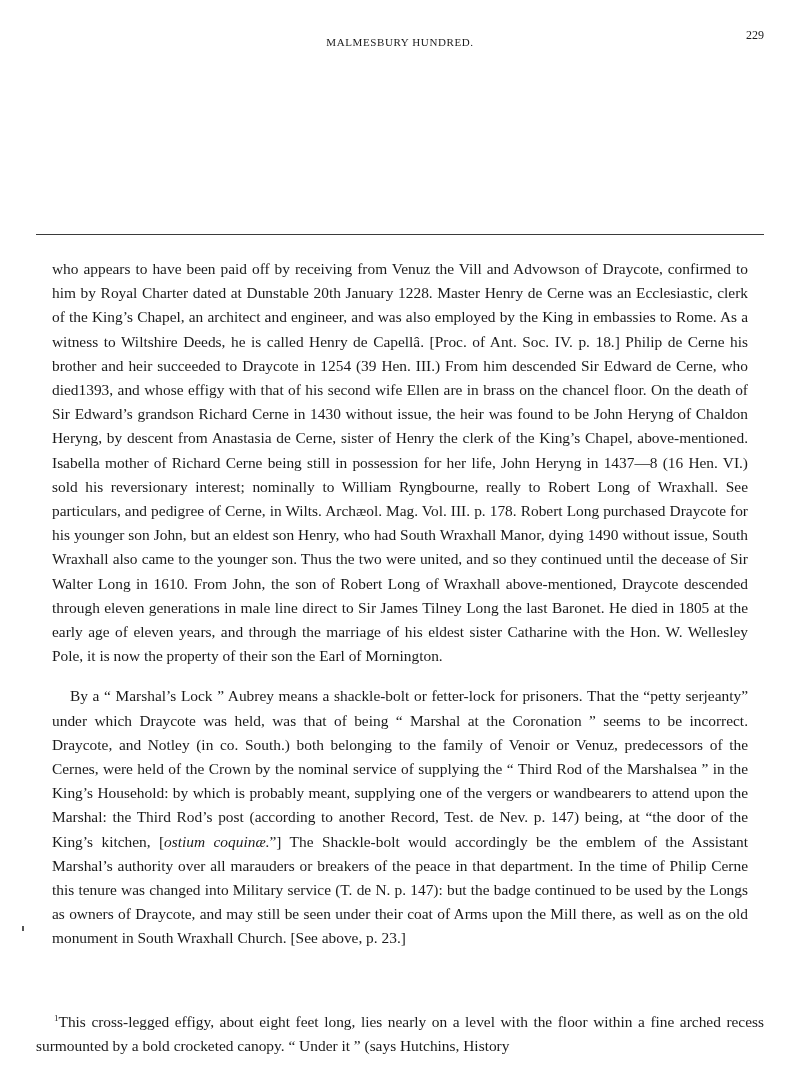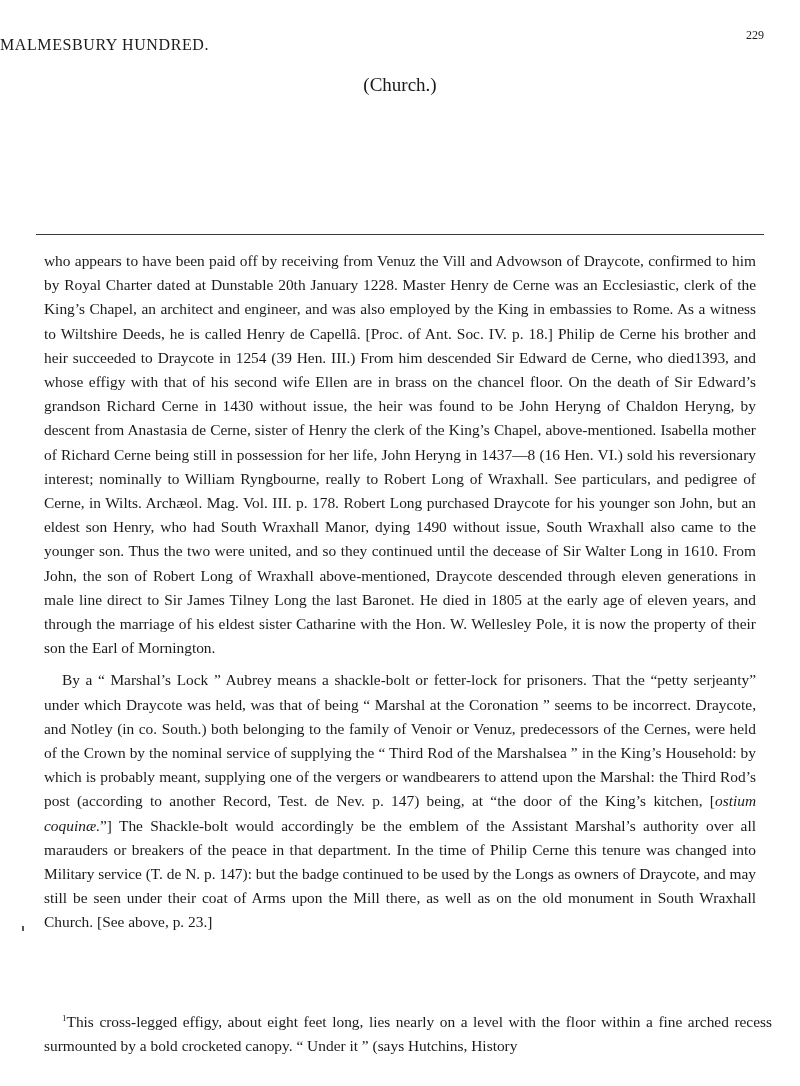--- a/index.html
+++ b/index.html
@@ -3,22 +3,22 @@
 <meta charset="utf-8">
 <style>
   html, body { margin: 0; padding: 0; }
   body {
     width: 800px; height: 1086px; background: #ffffff; color: #1a1a1a;
     font-family: "Liberation Serif", "DejaVu Serif", serif;
     position: relative; overflow: hidden;
   }
   .page { position: absolute; left: 0; top: 0; width: 800px; height: 1086px; }
   .running-head {
-    position: absolute; top: 36px; left: 0; width: 800px; text-align: left;
-    font-size: 16px; letter-spacing: 0.6px; font-weight: normal;
+    position: absolute; top: 36px; left: 0; width: 800px; text-align: center;
+    font-size: 11px; letter-spacing: 0.6px; font-weight: normal;
   }
   .page-number {
     position: absolute; top: 28px; right: 36px; font-size: 12px;
   }
   .section-title {
     position: absolute; top: 74px; left: 0; width: 800px; text-align: center;
     font-size: 19px;
   }
   .intro {
     position: absolute; top: 112px; left: 36px; width: 728px;
@@ -28,38 +28,37 @@
   .intro sup { font-size: 10px; vertical-align: 8px; line-height: 0; }
   .rule {
     position: absolute; top: 234px; left: 36px; width: 728px; height: 0;
     border-top: 1.5px solid #3a3a3a;
   }
   .notes {
     position: absolute; top: 241px; left: 36px; width: 728px;
     font-size: 15.4px; line-height: 24.2px; text-align: justify;
     font-family: "Liberation Serif", "DejaVu Serif", serif;
   }
-  .notes p { margin: 8px; }
+  .notes p { margin: 16px; }
   .notes p.indent { text-indent: 18px; }
   .notes em { font-style: italic; }
   .footnote {
     position: absolute; top: 1010px; left: 36px; width: 728px;
-    font-size: 15.4px; line-height: 24.2px; text-align: justify; text-indent: 18px; margin-left: 8px;
+    font-size: 15.4px; line-height: 24.2px; text-align: justify; text-indent: 18px;
   }
   .footnote sup { font-size: 9px; vertical-align: 6px; line-height: 0; }
   .speck { position: absolute; left: 22px; top: 926px; width: 2px; height: 5px; background: #555; }
 </style>
 </head>
 <body>
 
 <div class="page">
   <div class="running-head">MALMESBURY HUNDRED.</div>
   <div class="page-number">229</div>
 
-  <div class="section-title">(Church.)</div>
 
 
   <div class="rule"></div>
 
   <div class="notes">
     <p>who appears to have been paid off by receiving from Venuz the Vill and Advowson of Draycote, confirmed to him by Royal Charter dated at Dunstable 20th January 1228. Master Henry de Cerne was an Ecclesiastic, clerk of the King’s Chapel, an architect and engineer, and was also employed by the King in embassies to Rome. As a witness to Wiltshire Deeds, he is called Henry de Capellâ. [Proc. of Ant. Soc. IV. p. 18.] Philip de Cerne his brother and heir succeeded to Draycote in 1254 (39 Hen. III.) From him descended Sir Edward de Cerne, who died1393, and whose effigy with that of his second wife Ellen are in brass on the chancel floor. On the death of Sir Edward’s grandson Richard Cerne in 1430 without issue, the heir was found to be John Heryng of Chaldon Heryng, by descent from Anastasia de Cerne, sister of Henry the clerk of the King’s Chapel, above-mentioned. Isabella mother of Richard Cerne being still in possession for her life, John Heryng in 1437—8 (16 Hen. VI.) sold his reversionary interest; nominally to William Ryngbourne, really to Robert Long of Wraxhall. See particulars, and pedigree of Cerne, in Wilts. Archæol. Mag. Vol. III. p. 178. Robert Long purchased Draycote for his younger son John, but an eldest son Henry, who had South Wraxhall Manor, dying 1490 without issue, South Wraxhall also came to the younger son. Thus the two were united, and so they continued until the decease of Sir Walter Long in 1610. From John, the son of Robert Long of Wraxhall above-mentioned, Draycote descended through eleven generations in male line direct to Sir James Tilney Long the last Baronet. He died in 1805 at the early age of eleven years, and through the marriage of his eldest sister Catharine with the Hon. W. Wellesley Pole, it is now the property of their son the Earl of Mornington.</p>
     <p class="indent"><span>By a “ Marshal’s Lock ” Aubrey means a shackle-bolt or fetter-lock for prisoners. That the “petty serjeanty” under which Draycote was held, was that of being “ Marshal at the Coronation ” seems to be incorrect. Draycote, and Notley (in co. South.) both belonging to the family of Venoir or Venuz, predecessors of the Cernes, were held of the Crown by the nominal service of supplying the “ Third Rod of the Marshalsea ” in the King’s Household: by which is probably meant, supplying one of the vergers or wandbearers to attend upon the Marshal: the Third Rod’s post (according to another Record, Test. de Nev. p. 147) being, at “the door of the King’s kitchen, [</span><em>ostium coquinæ.</em><span>”] The Shackle-bolt would accordingly be the emblem of the Assistant Marshal’s authority over all marauders or breakers of the peace in that department. In the time of Philip Cerne this tenure was changed into Military service (T. de N. p. 147): but the badge continued to be used by the Longs as owners of Draycote, and may still be seen under their coat of Arms upon the Mill there, as well as on the old monument in South Wraxhall Church. [See above, p. 23.]</span></p>
   </div>
 
   <div class="speck"></div>

